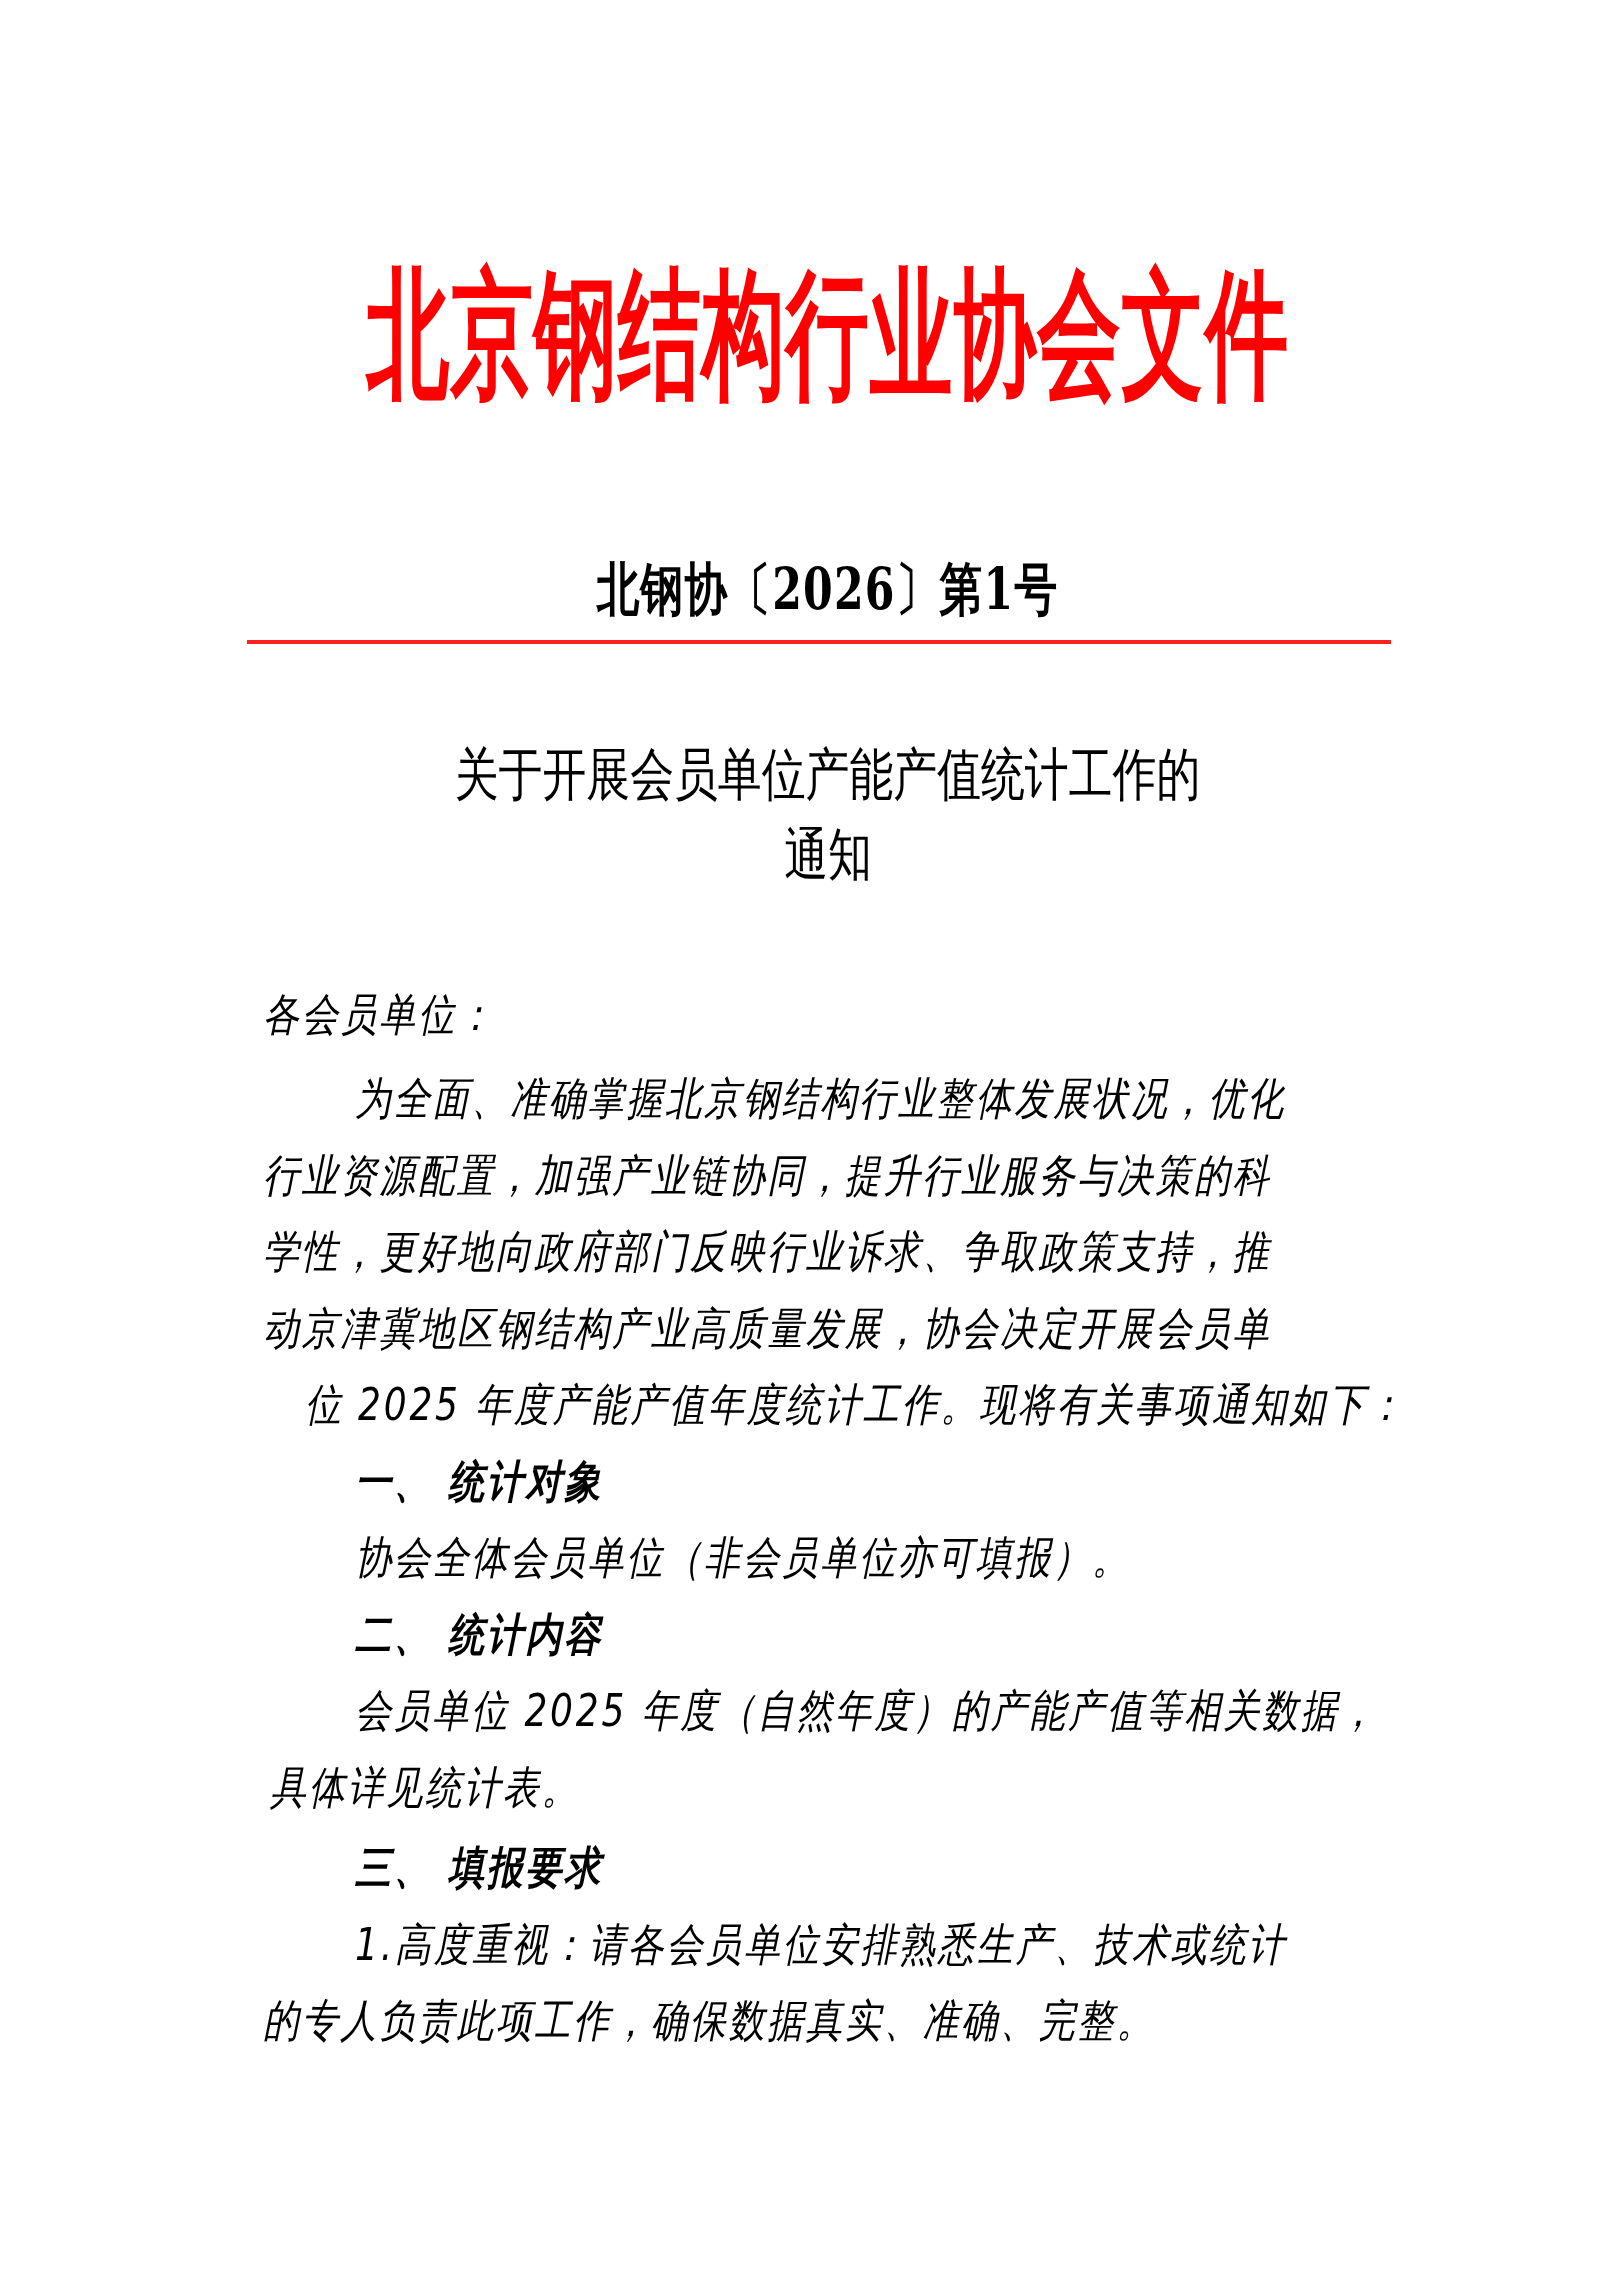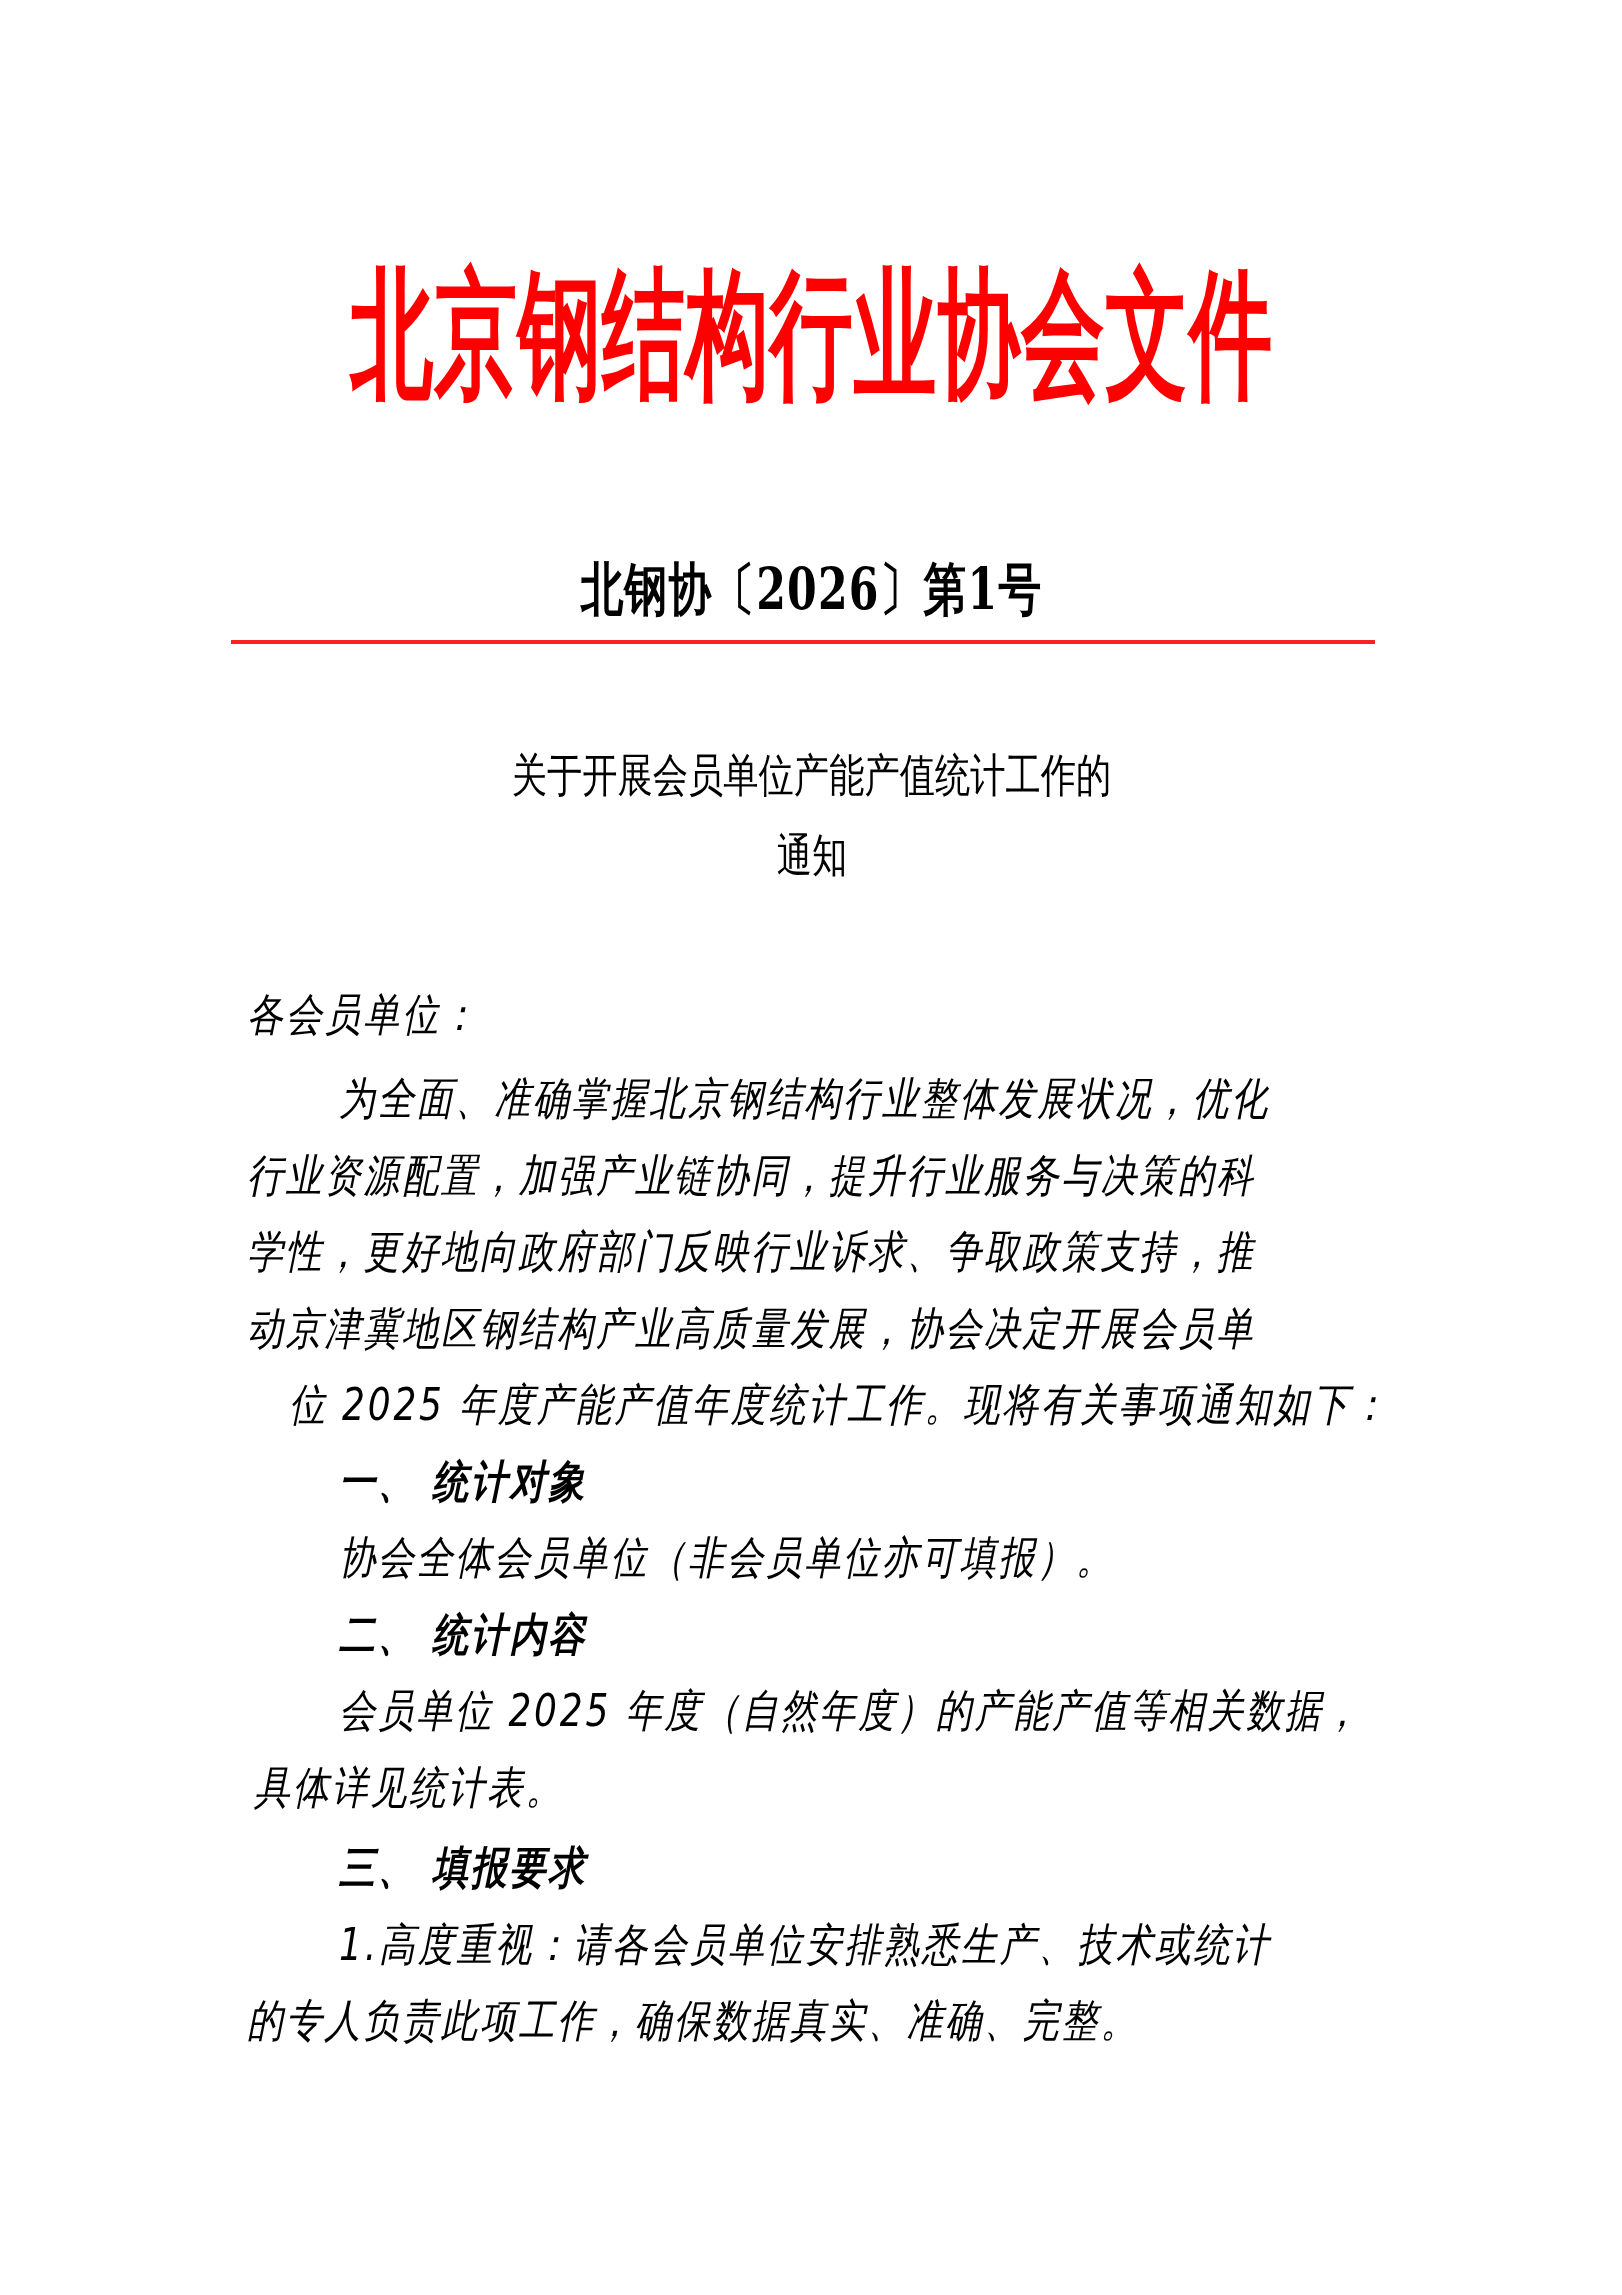--- a/index.html
+++ b/index.html
@@ -10,21 +10,21 @@
     body {
       width: 1623px;
       height: 2295px;
       position: relative;
       overflow: hidden;
       font-family: "DejaVu Serif", "Liberation Serif", serif;
       color: #000000;
     }
     .page {
       position: absolute;
-      left: 0; top: 0;
+      left: 16px; top: 0;
       width: 1439px;
       height: 2295px;
       background: #ffffff;
     }
     .red-head {
       position: absolute;
       left: 230px;
       top: 260px;
       width: 1163px;
       height: 153px;
@@ -66,21 +66,21 @@
       height: 3.8px;
       background: #ff2020;
     }
     .title {
       position: absolute;
       left: 230px;
       top: 735px;
       width: 1163px;
       text-align: center;
       font-family: "DejaVu Serif", "Liberation Serif", serif;
-      font-size: 41px;
+      font-size: 51px;
       line-height: 80px;
     }
     .title .line {
       display: block;
     }
     .title .line span {
       display: inline-block;
       transform: scaleX(0.86) scaleY(1.12);
     }
     .body-text {

